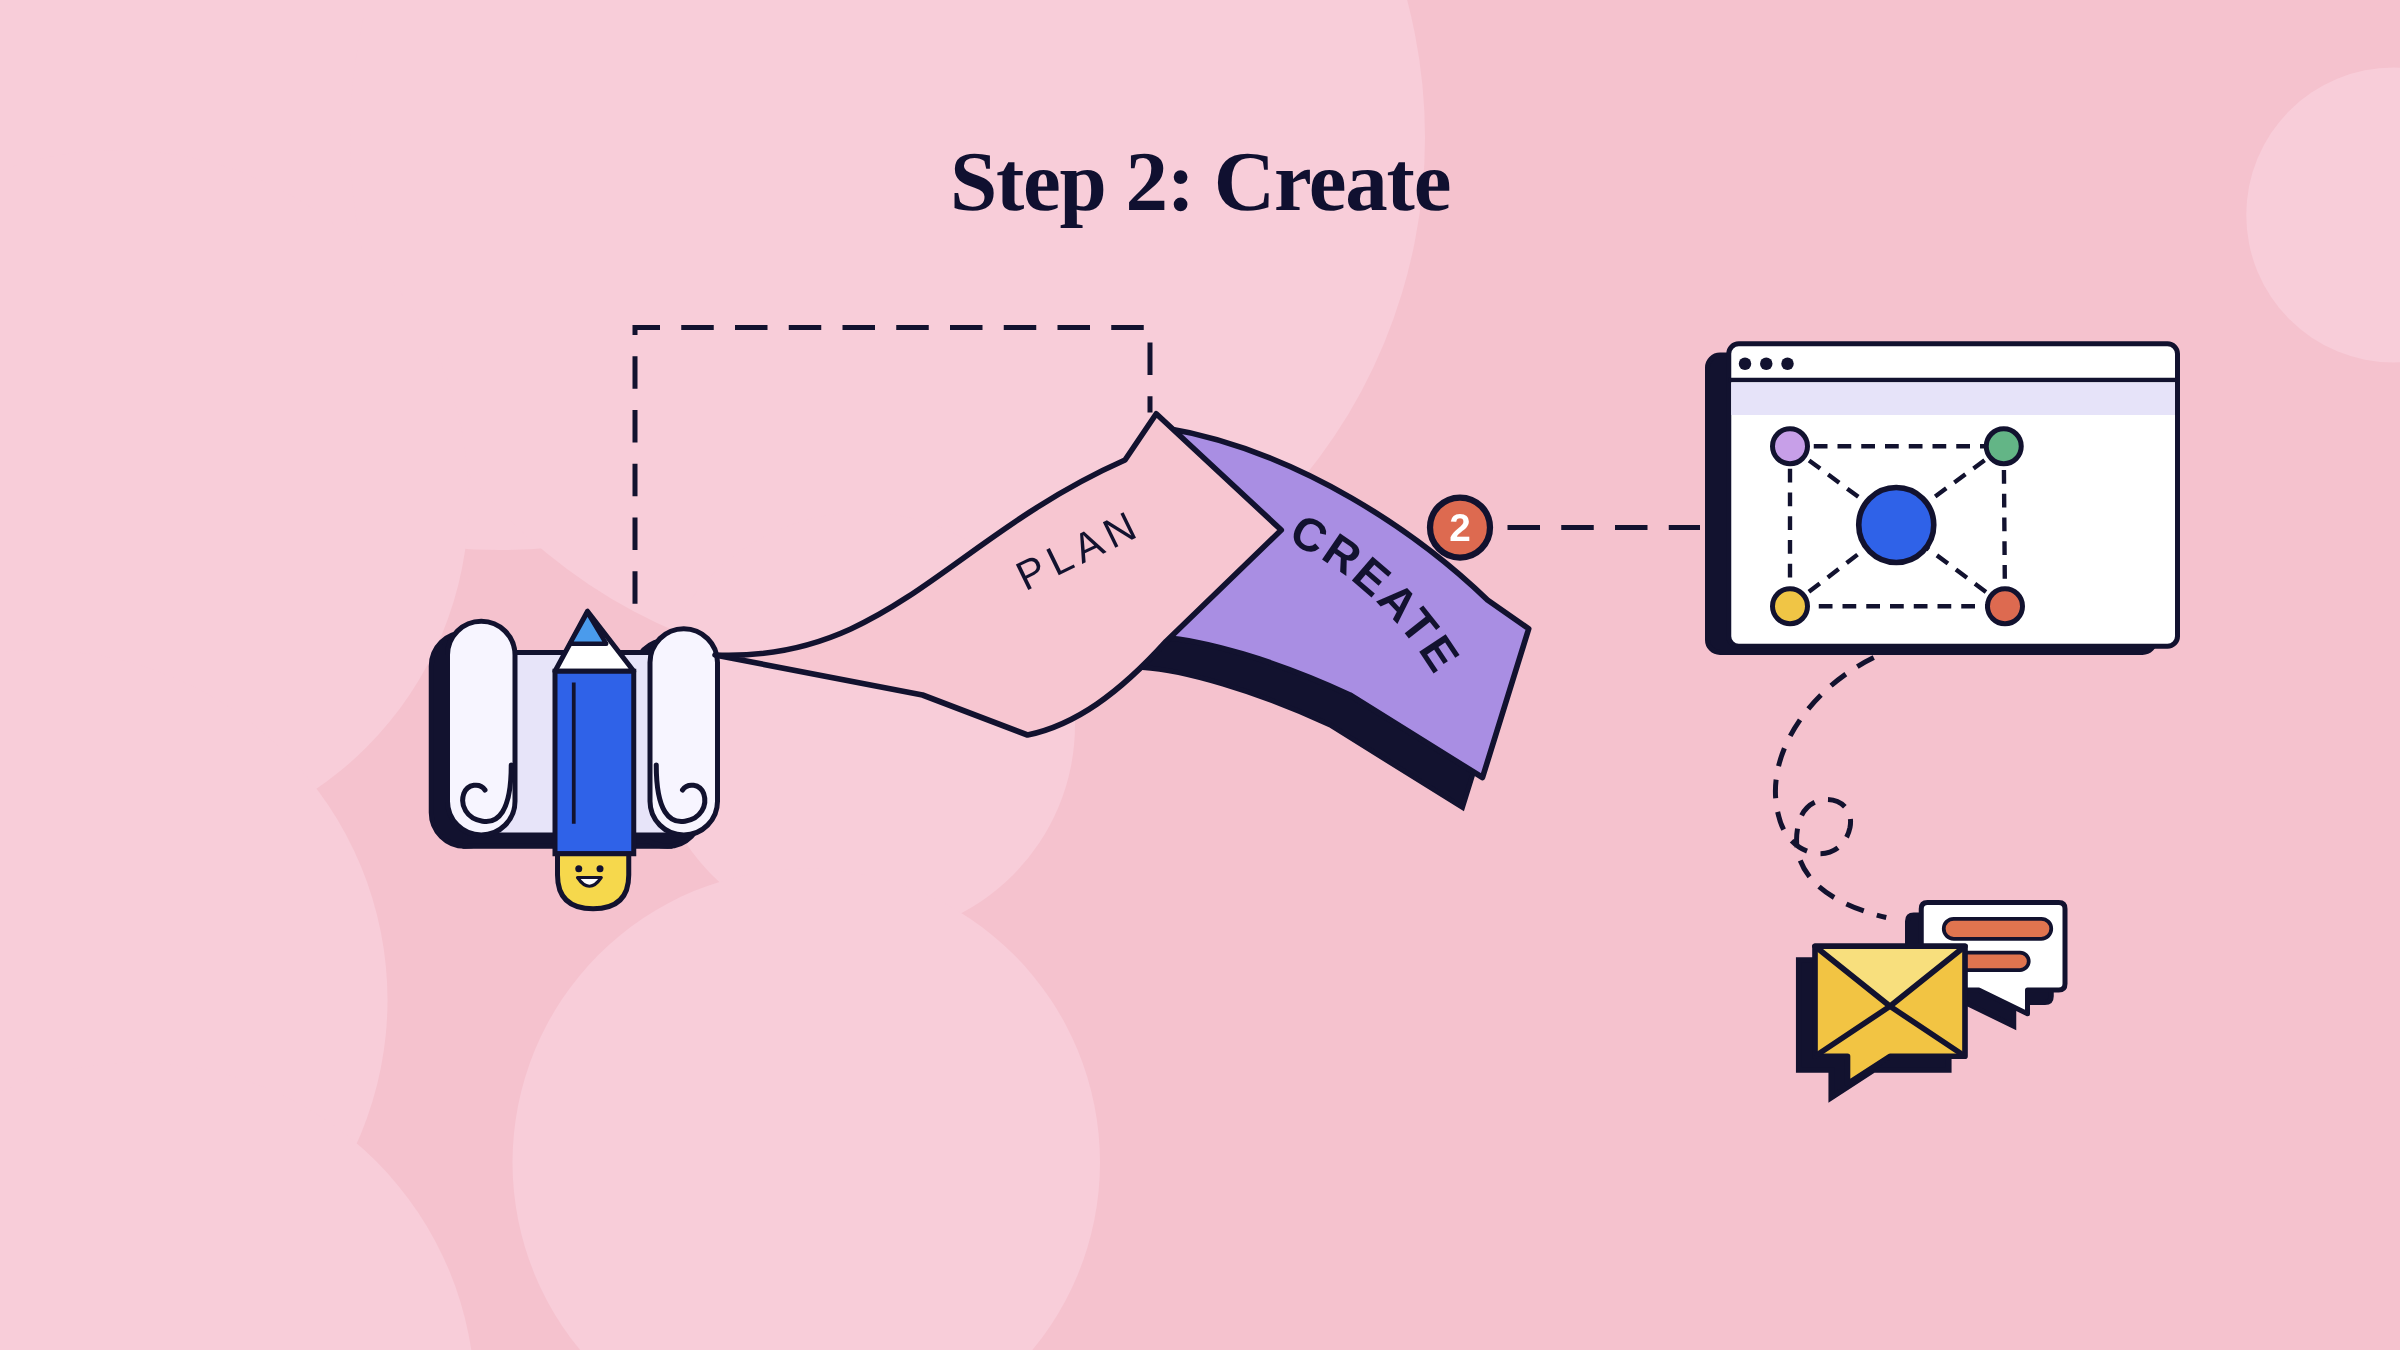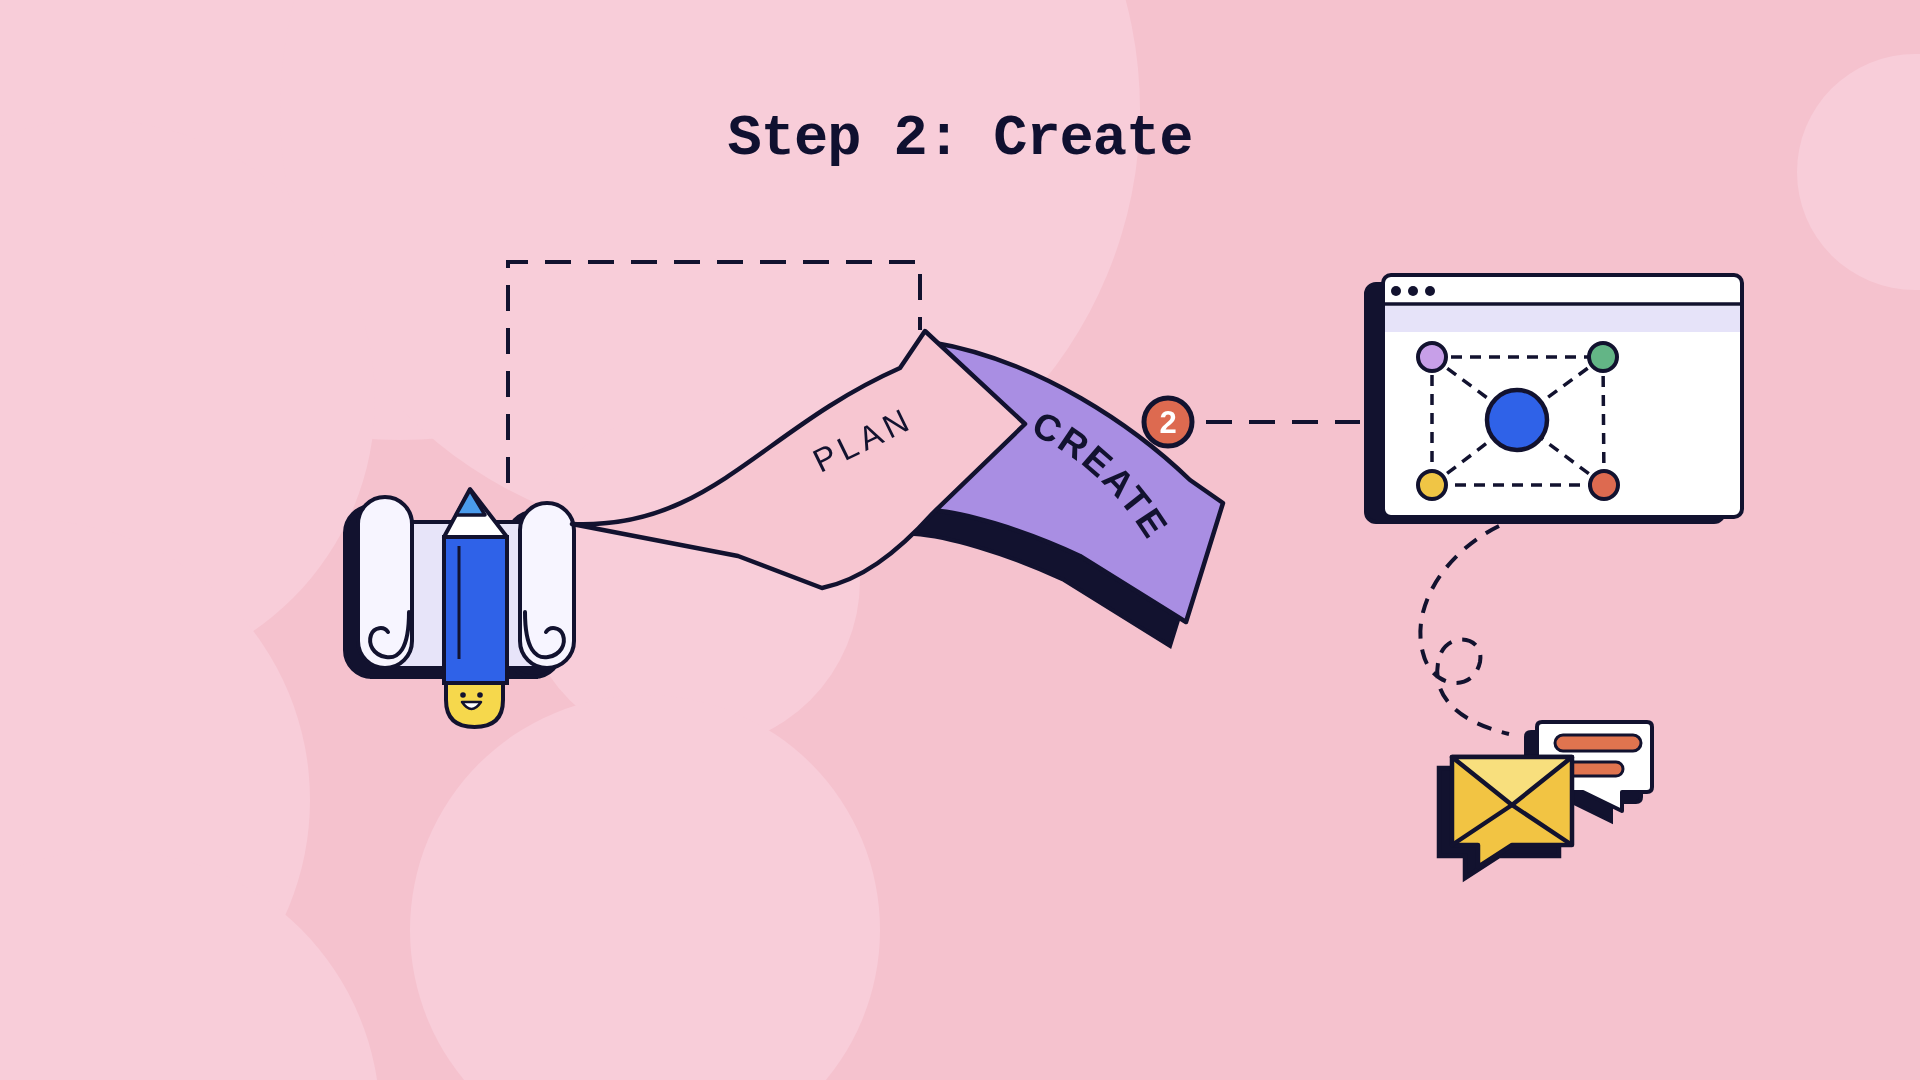--- a/index.html
+++ b/index.html
@@ -1,22 +1,22 @@
 <!DOCTYPE html>
 <html><head>
 <meta charset="utf-8">
 <style>
   html,body{margin:0;padding:0;width:1920px;height:1080px;overflow:hidden;}
   body{background:#f5c2ce;font-family:"Liberation Sans",sans-serif;position:relative;}
   .stage{position:absolute;inset:0;width:1920px;height:1080px;}
   svg.art{position:absolute;left:0;top:0;}
   h1.title{
     position:absolute;left:0;right:0;top:110px;margin:0;
-    text-align:center;font-size:57px;line-height:1.05;font-weight:bold;
-    letter-spacing:-1px;color:#101030;font-family:Liberation Mono, monospace;
+    text-align:center;font-size:68px;line-height:1.05;font-weight:bold;
+    letter-spacing:-1px;color:#101030;font-family:Liberation Serif, serif;
   }
   text{font-family:"Liberation Sans",sans-serif;}
   .plan-text{font-size:33px;font-weight:500;letter-spacing:5px;fill:#12122f;}
   .create-text{font-size:37px;font-weight:bold;letter-spacing:2.5px;fill:#12122f;}
   .badge-text{font-size:31px;font-weight:bold;fill:#ffffff;}
 </style>
 </head>
 <body>
 
 <div class="stage">

